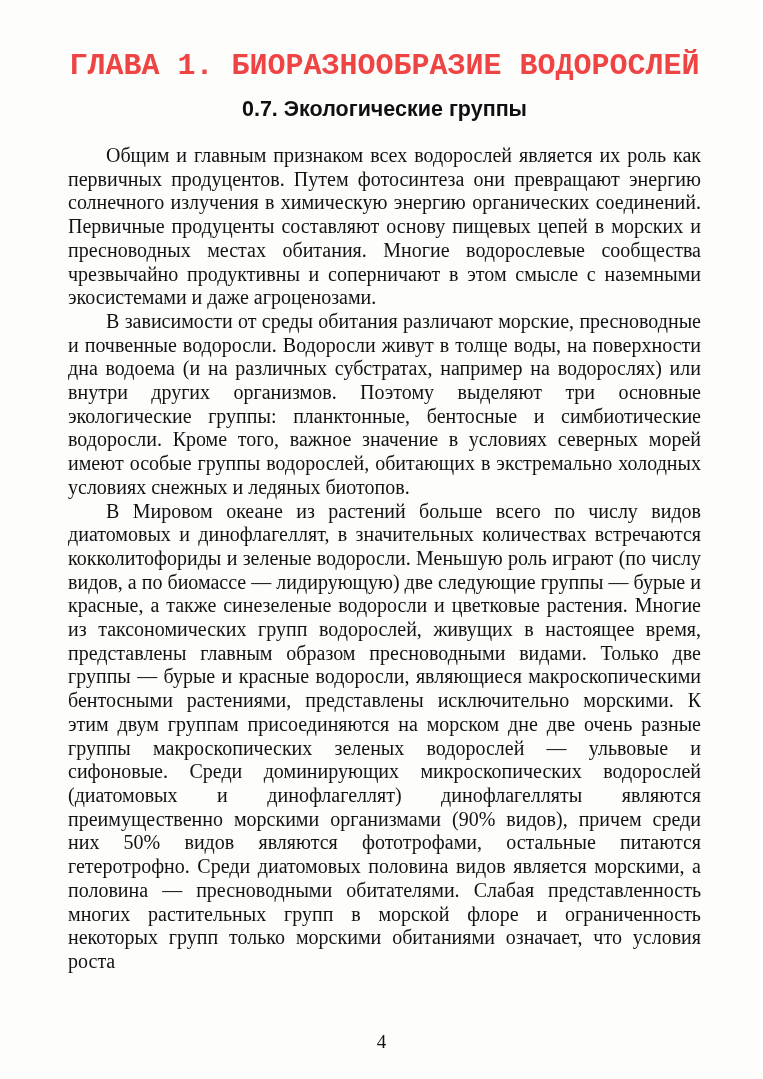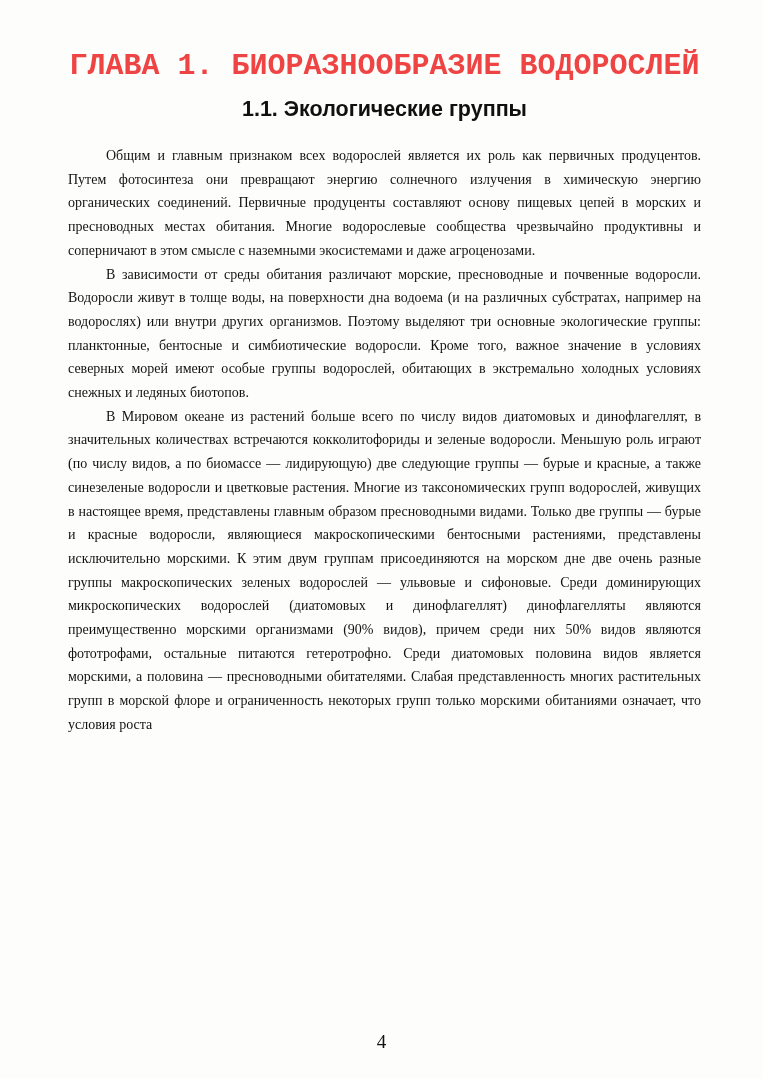--- a/index.html
+++ b/index.html
@@ -41,21 +41,21 @@
     line-height: 25px;
     text-align: center;
     margin: 14px 0 0 0;
     color: #101010;
   }
   .textblock {
     margin-top: 22px;
     max-height: 896px;
     overflow: hidden;
     font-family: "Liberation Serif", "DejaVu Serif", serif;
-    font-size: 14px;
+    font-size: 20px;
     line-height: 23.7px;
     text-align: justify;
     hyphens: auto;
     -webkit-hyphens: auto;
     color: #121212;
   }
   .textblock p {
     margin: 0;
     padding: 0;
     text-indent: 38px;
@@ -75,21 +75,21 @@
   }
 </style>
 </head>
 <body>
 
 <div class="page">
   <div class="page-inner">
 
     <h1 class="chapter">ГЛАВА 1. БИОРАЗНООБРАЗИЕ ВОДОРОСЛЕЙ</h1>
 
-    <h2 class="section">1.1. Экологические группы</h2>
+    <h2 class="section">0.7. Экологические группы</h2>
 
     <div class="textblock">
       <p>Общим и главным признаком всех водорослей является их роль как первичных продуцентов. Путем фотосинтеза они превращают энергию солнечного излучения в химическую энергию органических соединений. Первичные продуценты составляют основу пищевых цепей в морских и пресноводных местах обитания. Многие водорослевые сообщества чрезвычайно продуктивны и соперничают в этом смысле с наземными экосистемами и даже агроценозами.</p>
 
       <p>В зависимости от среды обитания различают морские, пресноводные и почвенные водоросли. Водоросли живут в толще воды, на поверхности дна водоема (и на различных субстратах, например на водорослях) или внутри других организмов. Поэтому выделяют три основные экологические группы: планктонные, бентосные и симбиотические водоросли. Кроме того, важное значение в условиях северных морей имеют особые группы водорослей, обитающих в экстремально холодных условиях снежных и ледяных биотопов.</p>
 
 
       <p>В Мировом океане из растений больше всего по числу видов диатомовых и динофлагеллят, в значительных количествах встречаются кокколитофориды и зеленые водоросли. Меньшую роль играют (по числу видов, а по биомассе — лидирующую) две следующие группы — бурые и красные, а также синезеленые водоросли и цветковые растения. Многие из таксономических групп водорослей, живущих в настоящее время, представлены главным образом пресноводными видами. Только две группы — бурые и красные водоросли, являющиеся макроскопическими бентосными растениями, представлены исключительно морскими. К этим двум группам присоединяются на морском дне две очень разные группы макроскопических зеленых водорослей — ульвовые и сифоновые. Среди доминирующих микроскопических водорослей (диатомовых и динофлагеллят) динофлагелляты являются преимущественно морскими организмами (90% видов), причем среди них 50% видов являются фототрофами, остальные питаются гетеротрофно. Среди диатомовых половина видов является морскими, а половина — пресноводными обитателями. Слабая представленность многих растительных групп в морской флоре и ограниченность некоторых групп только морскими обитаниями означает, что условия роста</p>
     </div>
   </div>

